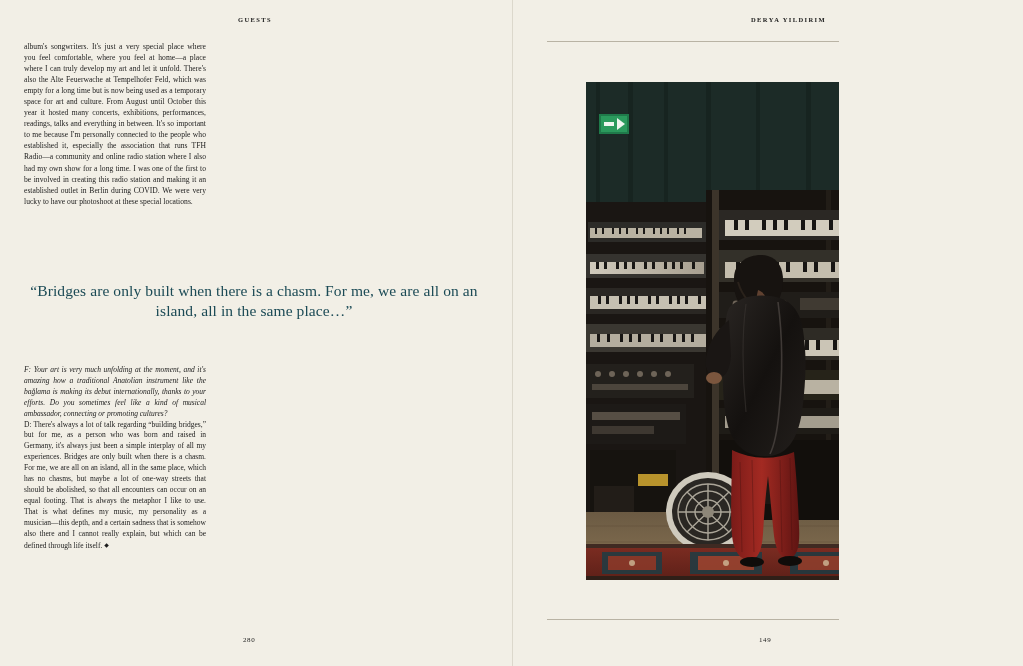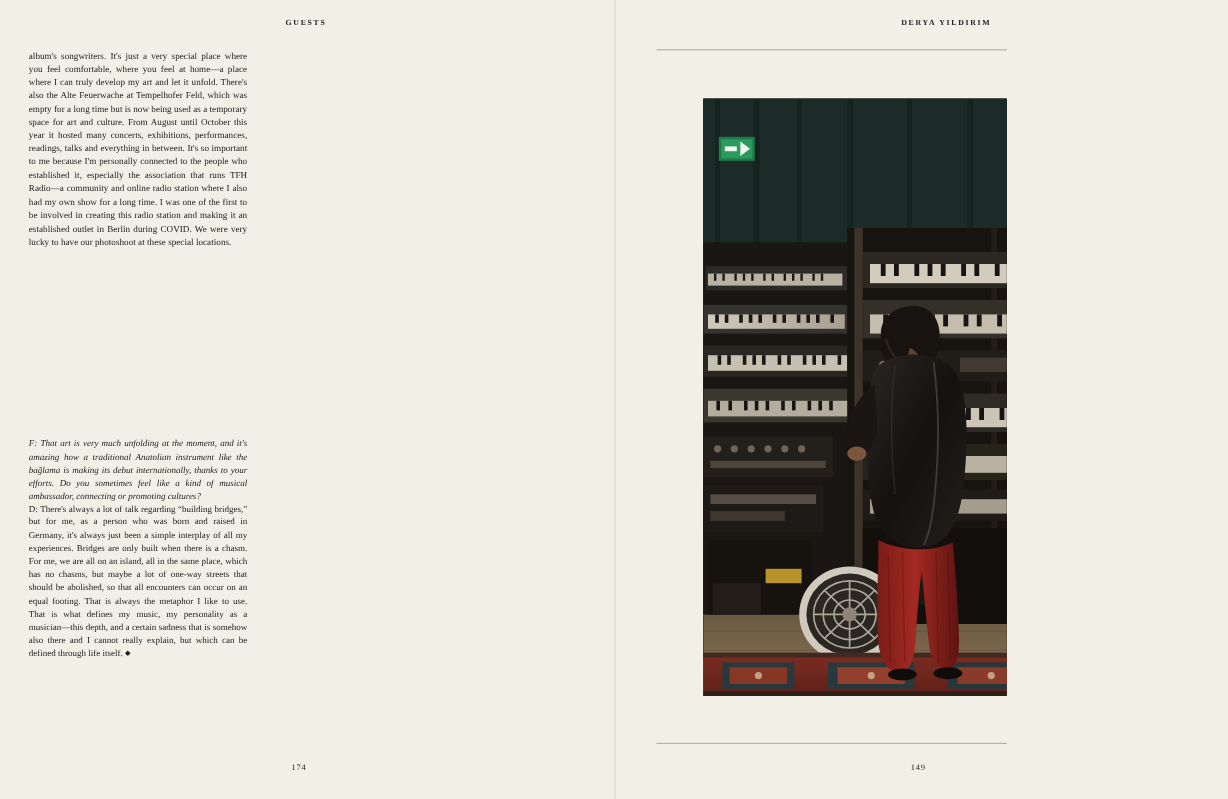--- a/index.html
+++ b/index.html
@@ -142,34 +142,35 @@
 <div class="page">
 
   <div class="spread-gutter"></div>
 
   <div class="leaf leaf-left">
 
     <div class="running-head rh-left">GUESTS</div>
 
     <div class="body-col">album's songwriters. It's just a very special place where you feel comfortable, where you feel at home—a place where I can truly develop my art and let it unfold. There's also the Alte Feuerwache at Tempelhofer Feld, which was empty for a long time but is now being used as a temporary space for art and culture. From August until October this year it hosted many concerts, exhibitions, performances, readings, talks and everything in between. It's so important to me because I'm personally connected to the people who established it, especially the association that runs TFH Radio—a community and online radio station where I also had my own show for a long time. I was one of the first to be involved in creating this radio station and making it an established outlet in Berlin during COVID. We were very lucky to have our photoshoot at these special locations.</div>
 
+    <div class="pullquote">“Bridges are only built when there is a chasm. For me, we are all on an island, all in the same place…”</div>
 
     <div class="qa">
       <span class="q">
         <span class="label">F:</span>
-        <span>That art is very much unfolding at the moment, and it's amazing how a traditional Anatolian instrument like the bağlama is making its debut internationally, thanks to your efforts. Do you sometimes feel like a kind of musical ambassador, connecting or promoting cultures?</span>
+        <span>Your art is very much unfolding at the moment, and it's amazing how a traditional Anatolian instrument like the bağlama is making its debut internationally, thanks to your efforts. Do you sometimes feel like a kind of musical ambassador, connecting or promoting cultures?</span>
       </span>
       <span class="a">
         <span>D:</span>
         <span>There's always a lot of talk regarding “building bridges,” but for me, as a person who was born and raised in Germany, it's always just been a simple interplay of all my experiences. Bridges are only built when there is a chasm. For me, we are all on an island, all in the same place, which has no chasms, but maybe a lot of one-way streets that should be abolished, so that all encounters can occur on an equal footing. That is always the metaphor I like to use. That is what defines my music, my personality as a musician—this depth, and a certain sadness that is somehow also there and I cannot really explain, but which can be defined through life itself.</span>
         <span class="diamond">◆</span>
       </span>
     </div>
 
-    <div class="folio folio-left">174</div>
+    <div class="folio folio-left">280</div>
   </div>
 
   <div class="leaf leaf-right">
 
     <div class="running-head rh-right">DERYA YILDIRIM</div>
 
     <div class="rule rule-top"></div>
 
     <div class="photo">
       <svg width="373" height="498" viewBox="0 0 373 498" xmlns="http://www.w3.org/2000/svg">

